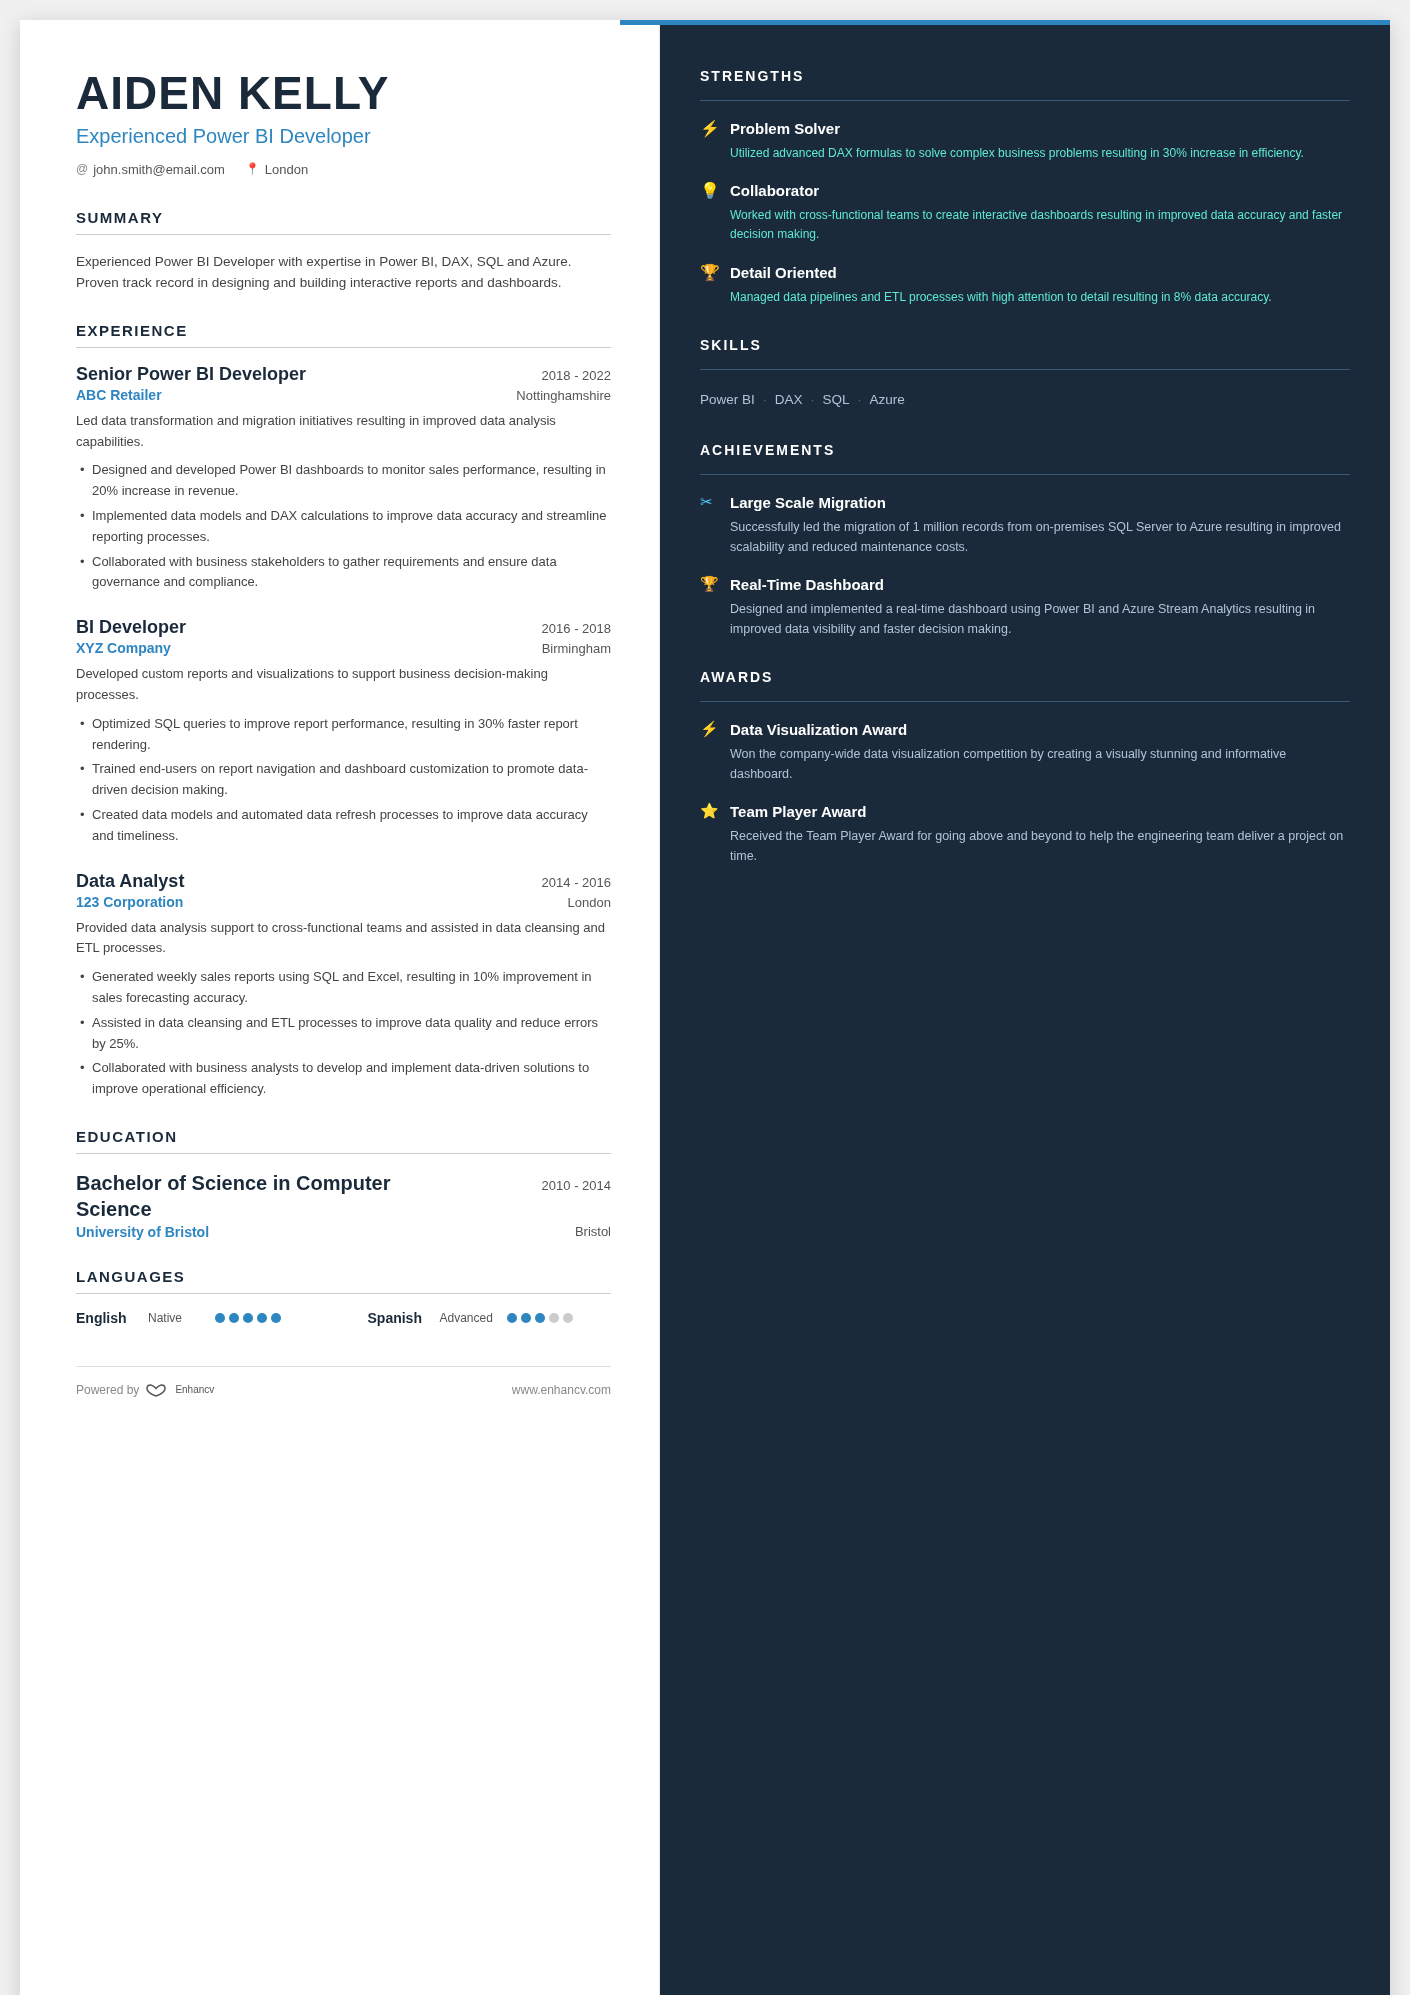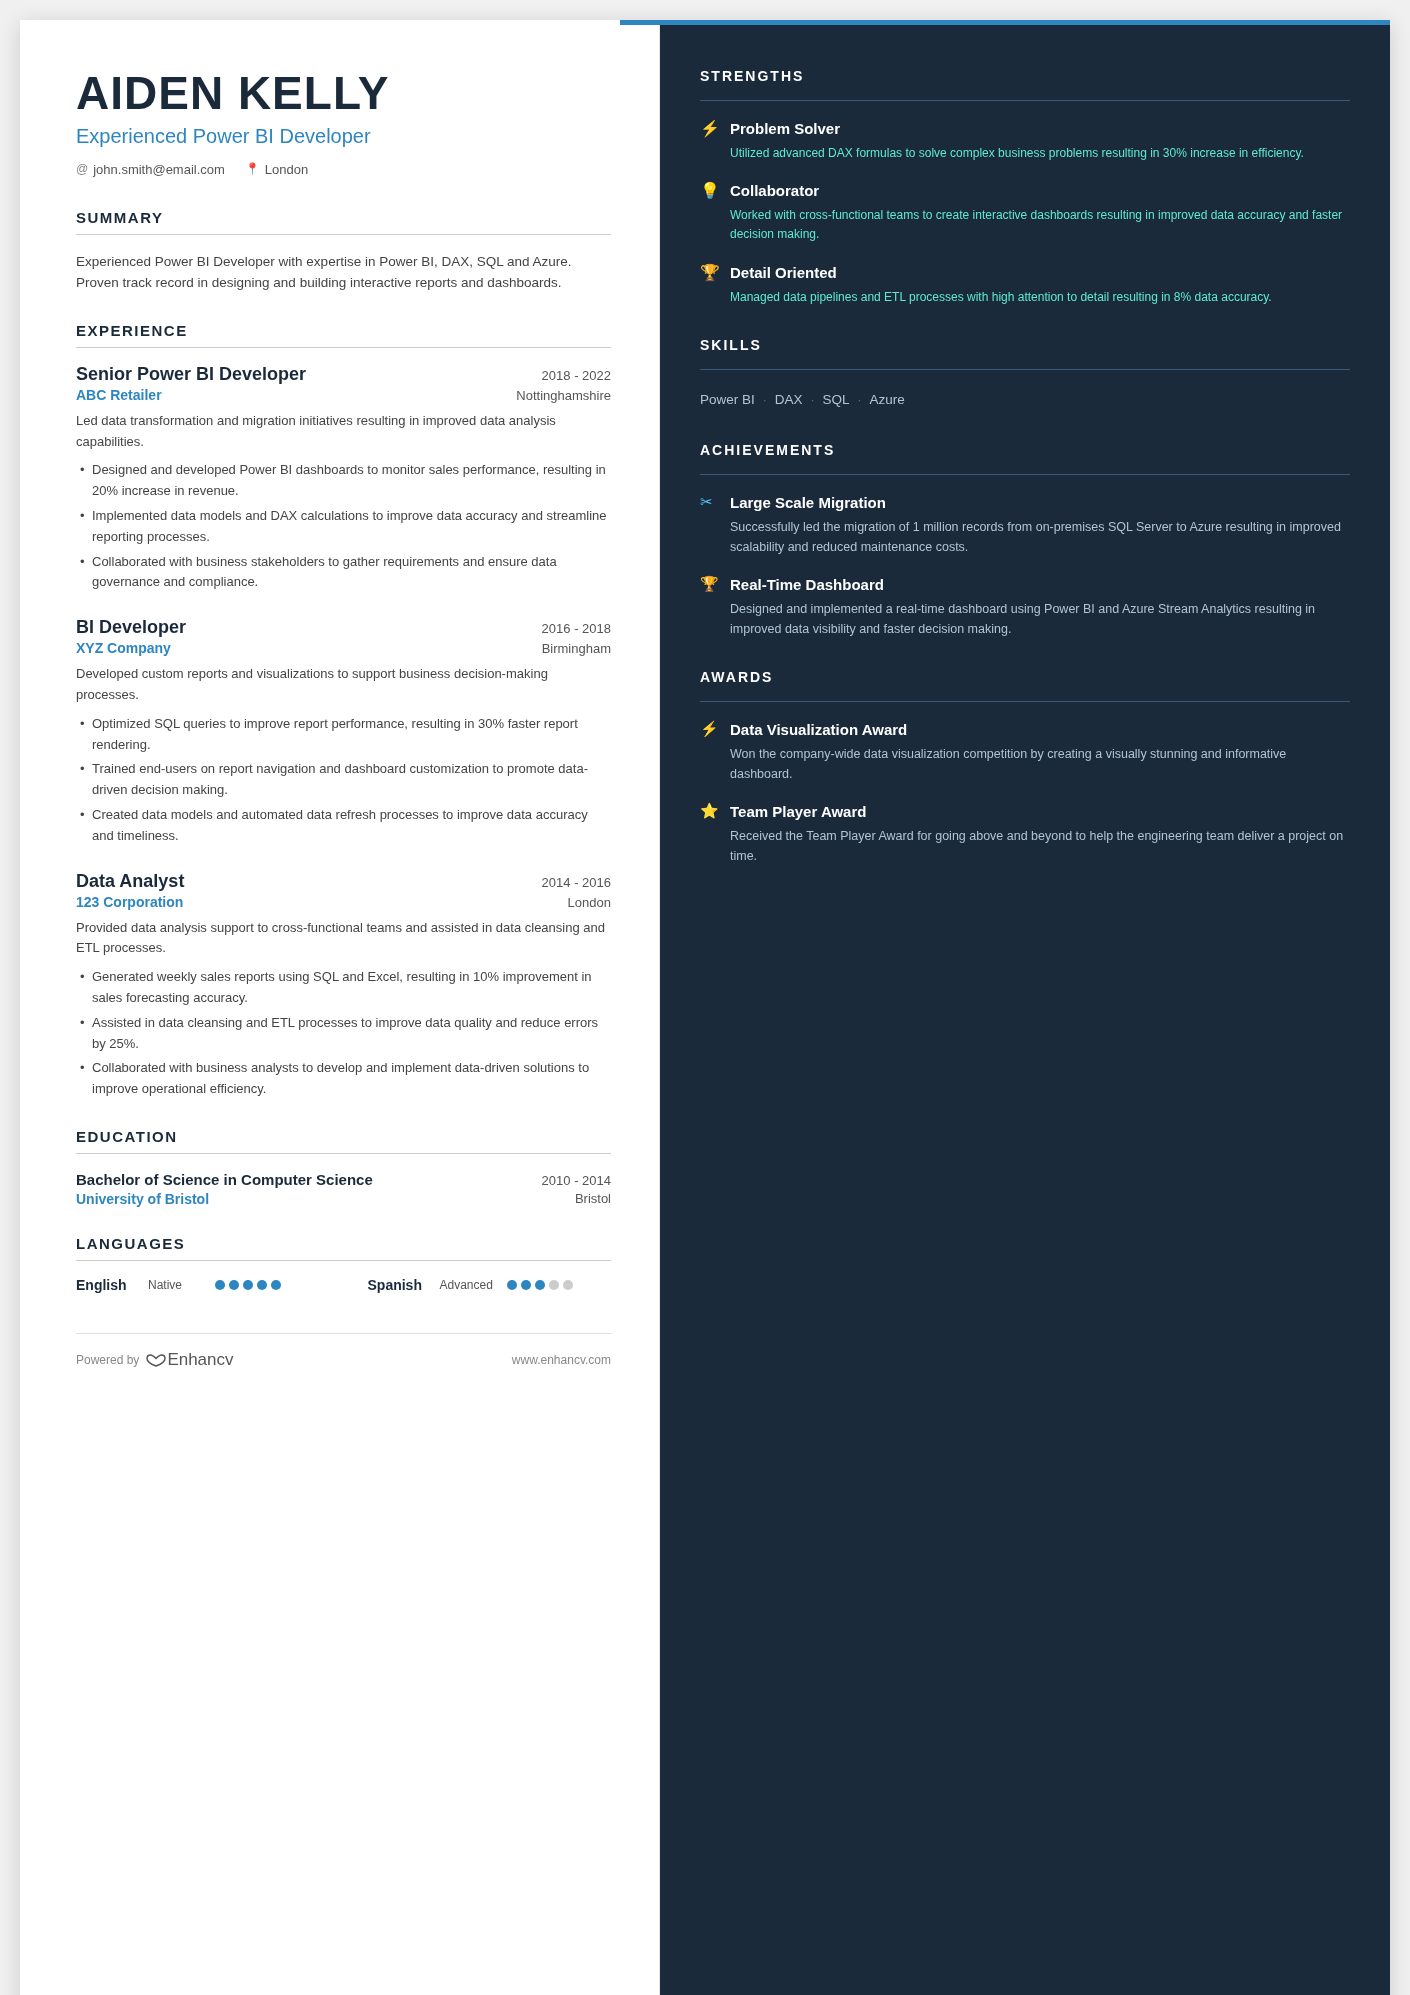--- a/index.html
+++ b/index.html
@@ -128,21 +128,21 @@
       left: 4px;
       color: #444;
     }
     .edu-header {
       display: flex;
       justify-content: space-between;
       align-items: baseline;
       margin-bottom: 2px;
     }
     .edu-degree {
-      font-size: 15px;
+      font-size: 20px;
       font-weight: 700;
       color: #1a2a3a;
       max-width: 340px;
       line-height: 1.3;
     }
     .edu-dates {
       font-size: 13px;
       color: #555;
     }
     .edu-sub {
@@ -445,21 +445,21 @@
             <div class="dot dot-empty"></div>
             <div class="dot dot-empty"></div>
           </div>
         </div>
       </div>
     </div>
 
     <div style="margin-top:40px; padding-top:16px; border-top:1px solid #e0e0e0; display:flex; justify-content:space-between; align-items:center;">
       <div class="footer-left">
         <span style="font-size:12px; color:#888;">Powered by</span>
-        <span style="display:inline-flex; align-items:center; gap:0; font-size:17px; color:#555; font-weight:500;">
+        <span style="display:inline-flex; align-items:center; gap:8px; font-size:10px; color:#555; font-weight:500;">
           <svg width="22" height="14" viewBox="0 0 22 14">
             <path d="M5.5 2C3.5 2 2 3.5 2 5.5C2 8 5.5 11 11 13C16.5 11 20 8 20 5.5C20 3.5 18.5 2 16.5 2C14.5 2 13 3.5 11 5.5C9 3.5 7.5 2 5.5 2Z" fill="none" stroke="#555" stroke-width="1.5"></path>
           </svg>
           <span>Enhancv</span>
         </span>
       </div>
       <span style="font-size:12px; color:#888;">www.enhancv.com</span>
     </div>
 
   </div>

